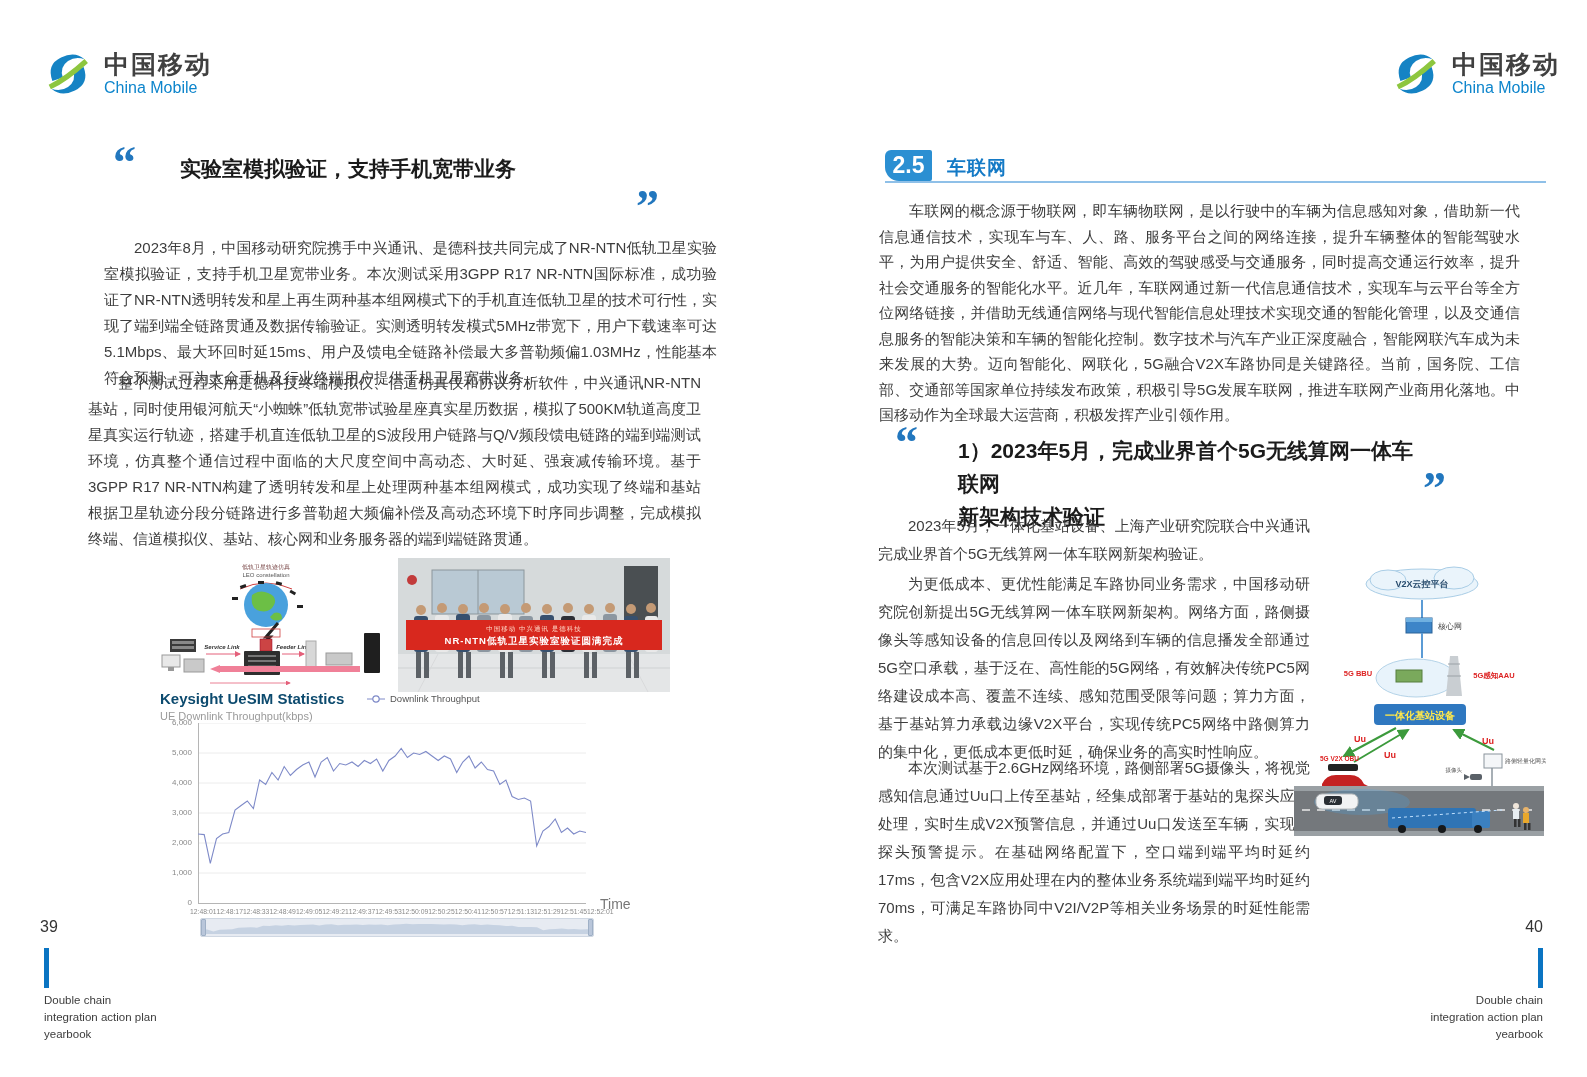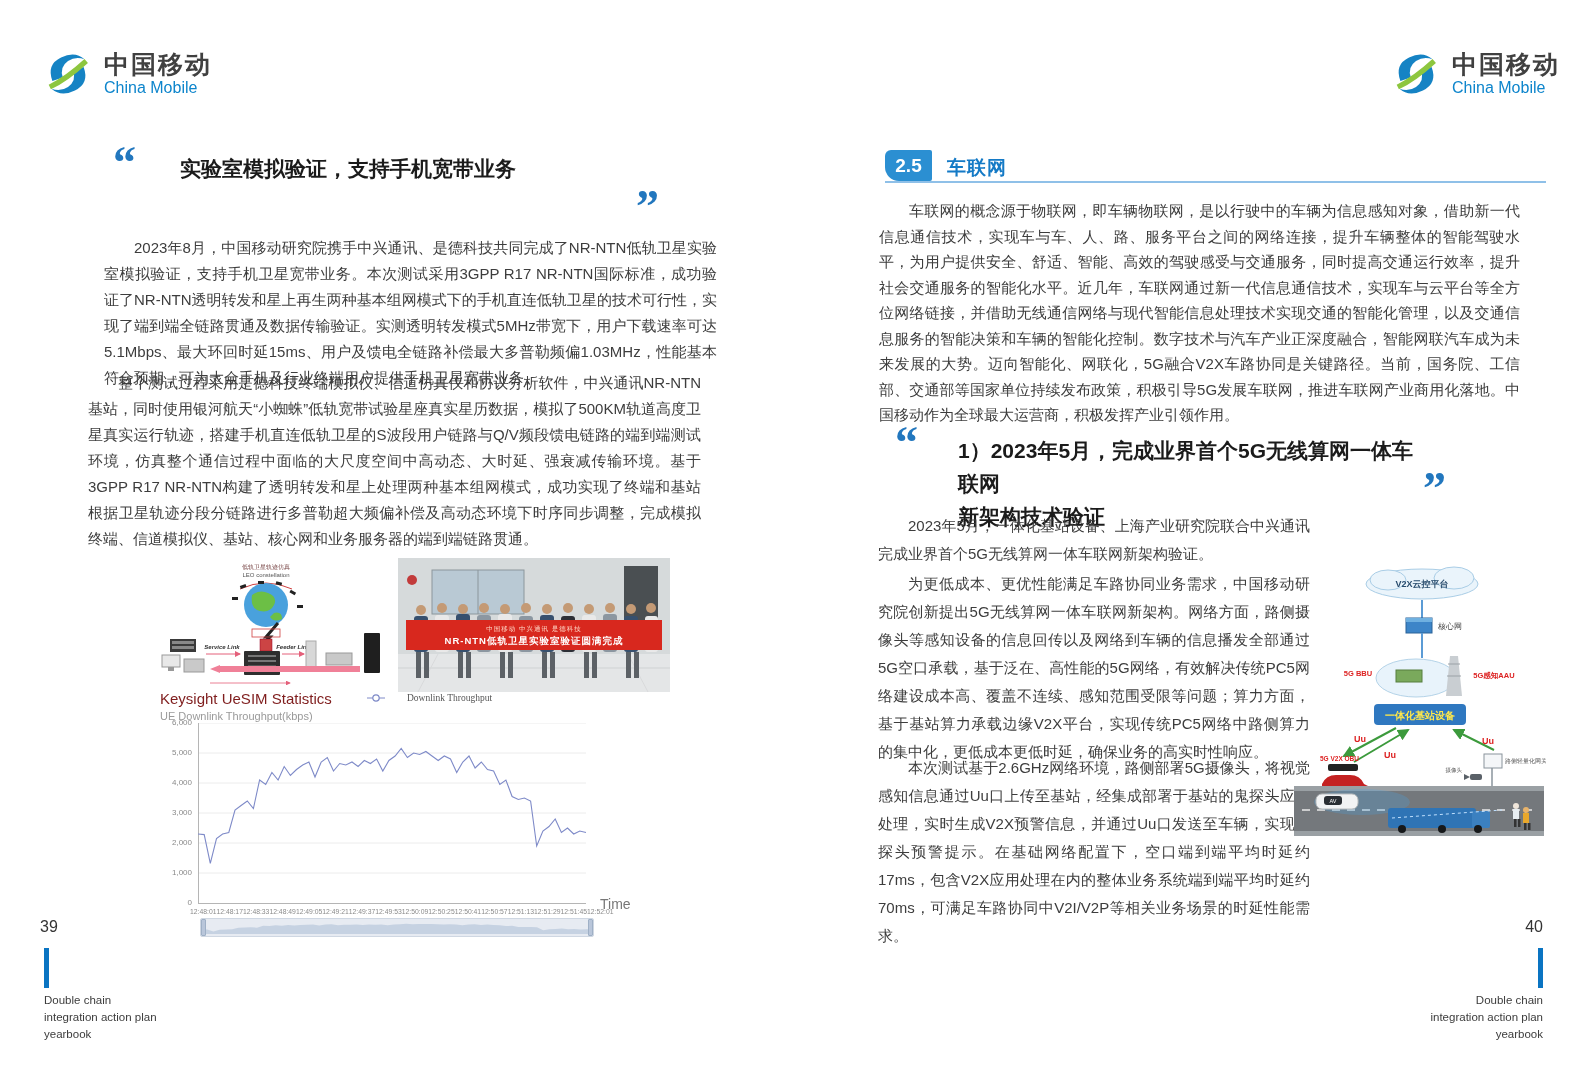--- a/index.html
+++ b/index.html
@@ -10,29 +10,29 @@
   .logo{display:flex;align-items:center;gap:10px;}
   .logo-txt .cn{font-size:25px;font-weight:bold;color:#404040;letter-spacing:2px;line-height:27px;}
   .logo-txt .en{font-size:16px;color:#0d85cc;line-height:19px;}
   
   .qmark{font-family:"Liberation Serif","DejaVu Serif",serif;font-weight:bold;color:#2277be;font-size:46px;line-height:30px;}
   .quote-title{font-size:21px;font-weight:bold;color:#1b1b1b;line-height:33px;}
   
   .para{font-size:15px;color:#3d3d3d;text-align:justify;text-indent:2em;}
   .lh26{line-height:26px;} .lh25{line-height:25.5px;} .lh28{line-height:28px;}
   
-  .sec-box{background:#2b8fd2;color:#ffffff;font-weight:bold;font-size:19px;
+  .sec-box{background:#2b8fd2;color:#ffffff;font-weight:bold;font-size:23px;
            width:47px;height:31px;display:flex;align-items:center;justify-content:center;
            border-radius:6px 2px 2px 14px;}
   .sec-title{font-size:19px;font-weight:bold;color:#147ac6;letter-spacing:1px;}
   .sec-line{height:2px;background:#8fc0e8;}
   
-  .chart-title{font-size:15px;font-weight:normal;color:#7f1d1d;}
+  .chart-title{font-size:15px;font-weight:bold;color:#0c4a6e;}
   .chart-ylabel{font-size:11px;color:#9a9a9a;}
-  .legend{display:flex;align-items:flex-end;gap:22px;font-size:9.5px;color:#555;font-family:Liberation Serif, serif;}
+  .legend{display:flex;align-items:flex-end;gap:5px;font-size:9.5px;color:#555;}
   .xticks{display:flex;justify-content:space-between;font-size:6.8px;color:#8a8a8a;white-space:nowrap;}
   .xticks span{flex:0 0 auto;}
   .time-label{font-size:14px;color:#777;}
   .ytick{position:absolute;width:42px;text-align:right;font-size:8px;color:#8a8a8a;}
   .slider{background:#e7ebf2;border:1px solid #cfd7e2;border-radius:2px;overflow:hidden;}
   .slider .cap{position:absolute;top:0;width:5px;height:100%;background:#b9c6da;border:1px solid #9fb0c6;box-sizing:border-box;border-radius:1px;}
   
   .pageno{font-size:16px;color:#333;}
   .fbar{width:5px;height:40px;background:#0a74c2;}
   .ftext{font-size:11.5px;color:#3c3c3c;line-height:17px;}

